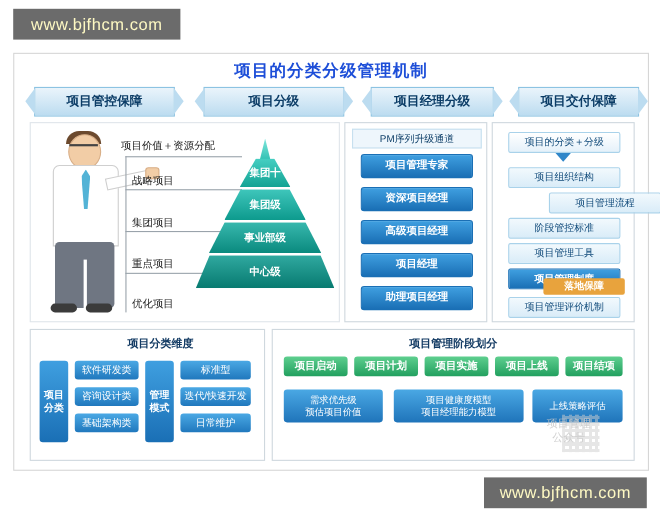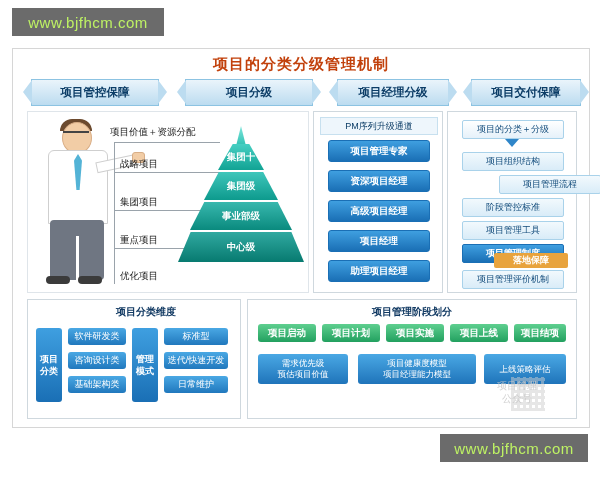--- a/index.html
+++ b/index.html
@@ -4,36 +4,36 @@
 <style>
   html,body{margin:0;padding:0;}
   body{
     width:600px;height:480px;
     background:#ffffff;
     font-family:"Liberation Sans","DejaVu Sans",sans-serif;
     position:relative;overflow:hidden;
   }
   
   .wm{
-    position:absolute;background:#6b6b6b;color:#bef264;
+    position:absolute;background:#6b6b6b;color:#fef9c3;
     font-size:15px;letter-spacing:.5px;
     display:flex;align-items:center;justify-content:center;
     font-family:"Liberation Sans",sans-serif;
   }
   .wm-top{left:12px;top:8px;width:152px;height:28px;}
   .wm-bottom{left:440px;top:434px;width:148px;height:28px;}
 
   
   .slide{
     position:absolute;left:12px;top:48px;width:576px;height:378px;
     background:#ffffff;border:1px solid #d6d6d6;
   }
   .title{
     position:absolute;left:0;top:6px;width:576px;text-align:center;
-    font-size:15px;font-weight:bold;color:#c2410c;letter-spacing:1px;
+    font-size:15px;font-weight:bold;color:#1d4ed8;letter-spacing:1px;
   }
 
   
   .banner{
     position:absolute;height:25px;line-height:25px;text-align:center;
     color:#0b3c66;font-size:11.5px;font-weight:bold;
     background:linear-gradient(#eaf4fb,#bcdcf0);
     border:1px solid #8cc3e2;
   }
   .banner:before,.banner:after{

